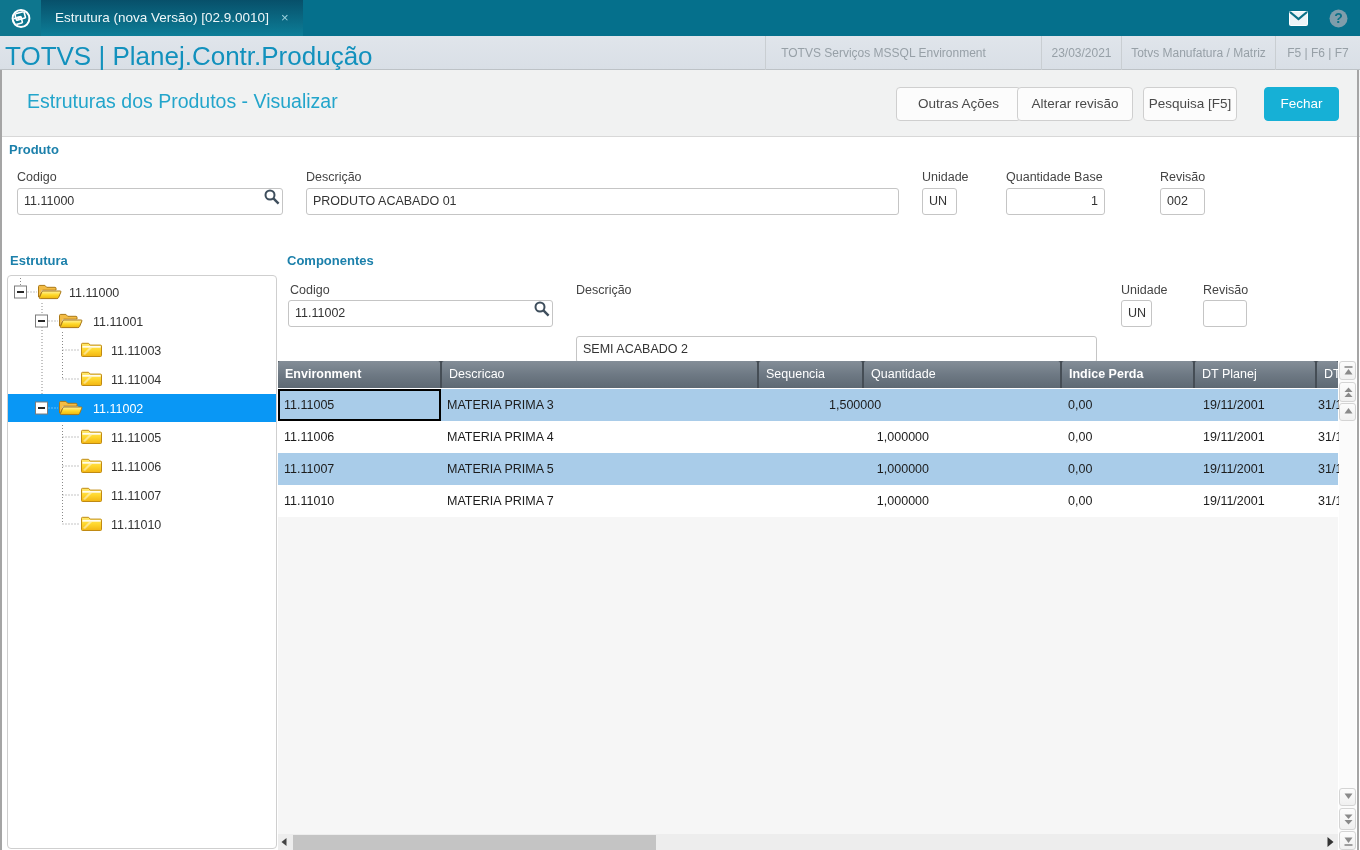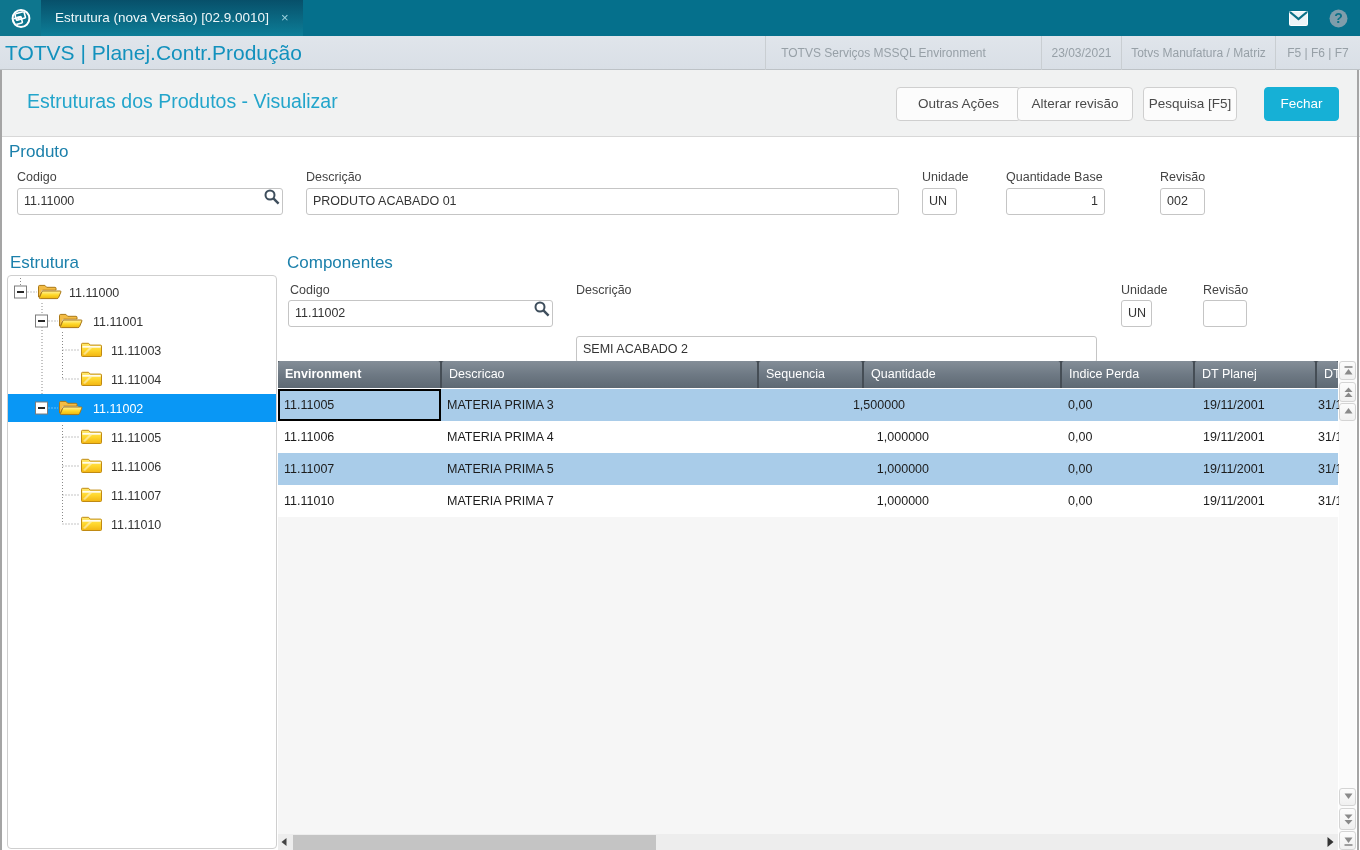--- a/index.html
+++ b/index.html
@@ -12,38 +12,38 @@
 #topbar { position:absolute; left:0; top:0; width:1360px; height:36px; background:#05708c; }
 #logoarea { position:absolute; left:0; top:0; width:41px; height:36px; background:#0e768e; }
 #tab { position:absolute; left:41px; top:0; width:262px; height:36px;
   background:linear-gradient(#07506a,#0d7e98); }
 #tabtext { position:absolute; left:14px; top:0; line-height:36px; font-size:13.5px; color:#eef6f8; }
 #tabx { position:absolute; left:240px; top:0; line-height:35px; font-size:13px; color:#9fd2de; }
 
 
 #bar2 { position:absolute; left:0; top:36px; width:1360px; height:34px;
   background:linear-gradient(#e0e5eb,#d9dfe6); border-bottom:1px solid #bdc2c6; }
-#apptitle { position:absolute; left:5px; top:4.5px; font-size:21px; color:#1291bd; white-space:nowrap; }
+#apptitle { position:absolute; left:5px; top:4.5px; font-size:26px; color:#1291bd; white-space:nowrap; }
 .b2cell { position:absolute; top:0; height:34px; line-height:34px; font-size:12px; color:#97a0a7;
   text-align:center; border-left:1px solid #c9ced2; }
 
 
 #headstrip { position:absolute; left:0; top:70px; width:1360px; height:67px;
   background:#f1f2f2; border-bottom:1px solid #d8d8d8; }
 #pagetitle { position:absolute; left:27px; top:90px; font-size:19.5px; color:#23a5cb; white-space:nowrap; }
 .btn { position:absolute; top:87px; height:34px; background:#fcfcfc; border:1px solid #cfcfcf;
   border-radius:4px; font-size:13.5px; color:#4a4a4a; text-align:center; line-height:32px; }
 #btn-fechar { background:#16b0d6; border:1px solid #16b0d6; color:#fff; }
 
 
 #lborder { position:absolute; left:0; top:70px; width:2px; height:780px; background:#a5a5a5; }
 #rborder { position:absolute; left:1357px; top:70px; width:2px; height:780px; background:#a5a5a5; }
 
 
-.seclabel { position:absolute; font-size:17px; color:#1c80ab; }
+.seclabel { position:absolute; font-size:13px; color:#1c80ab;font-weight:bold; }
 
 
 .flabel { position:absolute; font-size:12.5px; color:#444; }
 .input { position:absolute; height:27px; background:#fff; border:1px solid #c5c5c5;
   border-radius:3px; font-size:12.5px; color:#333; line-height:25px; padding-left:6px; }
 
 
 #treepanel { position:absolute; left:7px; top:275px; width:270px; height:574px;
   background:#fff; border:1px solid #cfcfcf; border-radius:4px; }
 
@@ -213,28 +213,28 @@
     <circle cx="6" cy="6" r="4.5" fill="none" stroke="#3e4e5c" stroke-width="2"></circle>
     <path d="M9.4,9.4 L14.6,14.6" stroke="#3e4e5c" stroke-width="2.4"></path>
   </svg>
 
   <div id="gridarea"></div>
   <div id="headband"></div>
   <div class="hcell" style="left:278px;width:162px;font-weight:bold;">Environment</div>
   <div class="hcell" style="left:442px;width:315px;">Descricao</div>
   <div class="hcell" style="left:759px;width:103px;">Sequencia</div>
   <div class="hcell" style="left:864px;width:196px;">Quantidade</div>
-  <div class="hcell" style="left:1062px;width:131px;">Indice Perda</div>
+  <div class="hcell" style="left:1062px;width:131px;font-weight:bold;">Indice Perda</div>
   <div class="hcell" style="left:1195px;width:120px;">DT Planej</div>
   <div class="hcell" style="left:1317px;width:21px;">DT</div>
 
   <div class="trow blue" style="top:389px;">
     <span style="left:6px;">11.11005</span>
       <span style="left:169px;">MATERIA PRIMA 3</span>
-    <span style="left:551px;width:100px;text-align:center;">1,500000</span>
+    <span style="left:551px;width:100px;text-align:left;">1,500000</span>
     <span style="left:790px;">0,00</span>
       <span style="left:925px;">19/11/2001</span>
       <span style="left:1040px;">31/1</span>
   </div>
   <div class="trow" style="top:421px;">
     <span style="left:6px;">11.11006</span>
       <span style="left:169px;">MATERIA PRIMA 4</span>
     <span style="left:551px;width:100px;text-align:right;">1,000000</span>
     <span style="left:790px;">0,00</span>
       <span style="left:925px;">19/11/2001</span>

